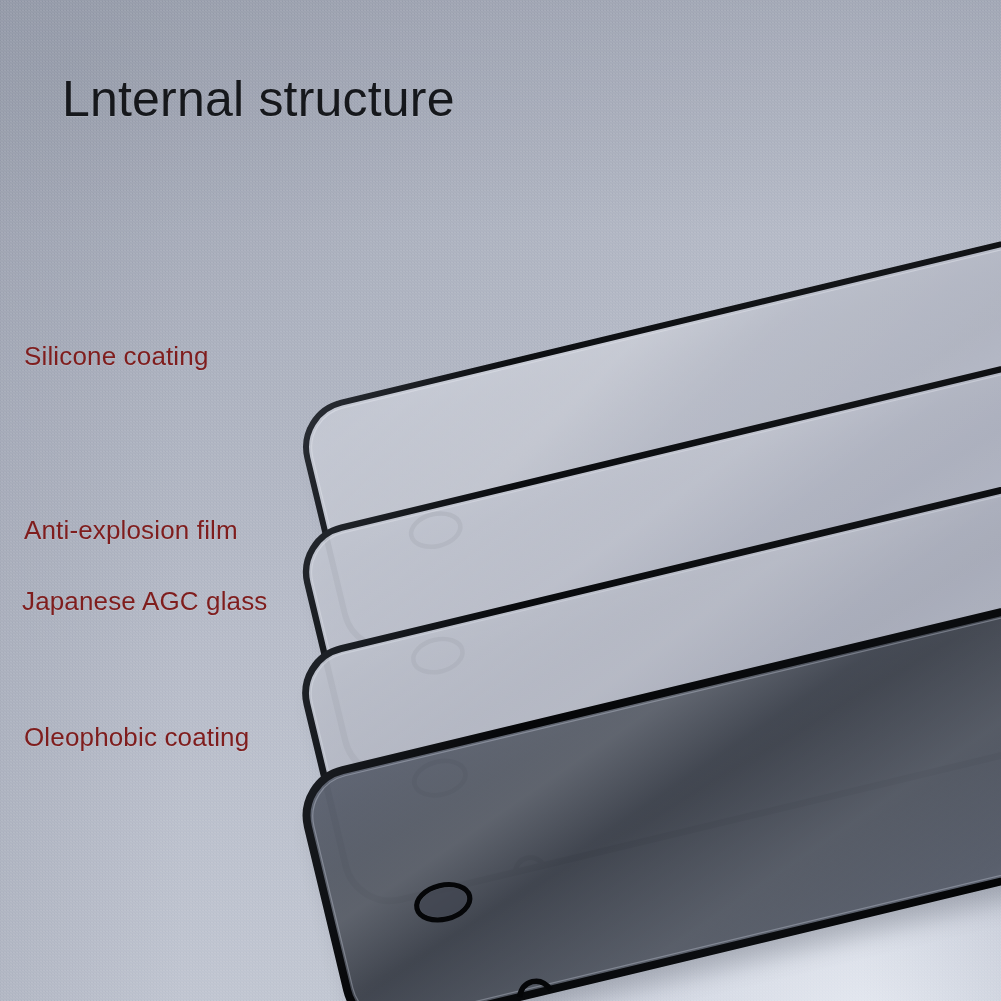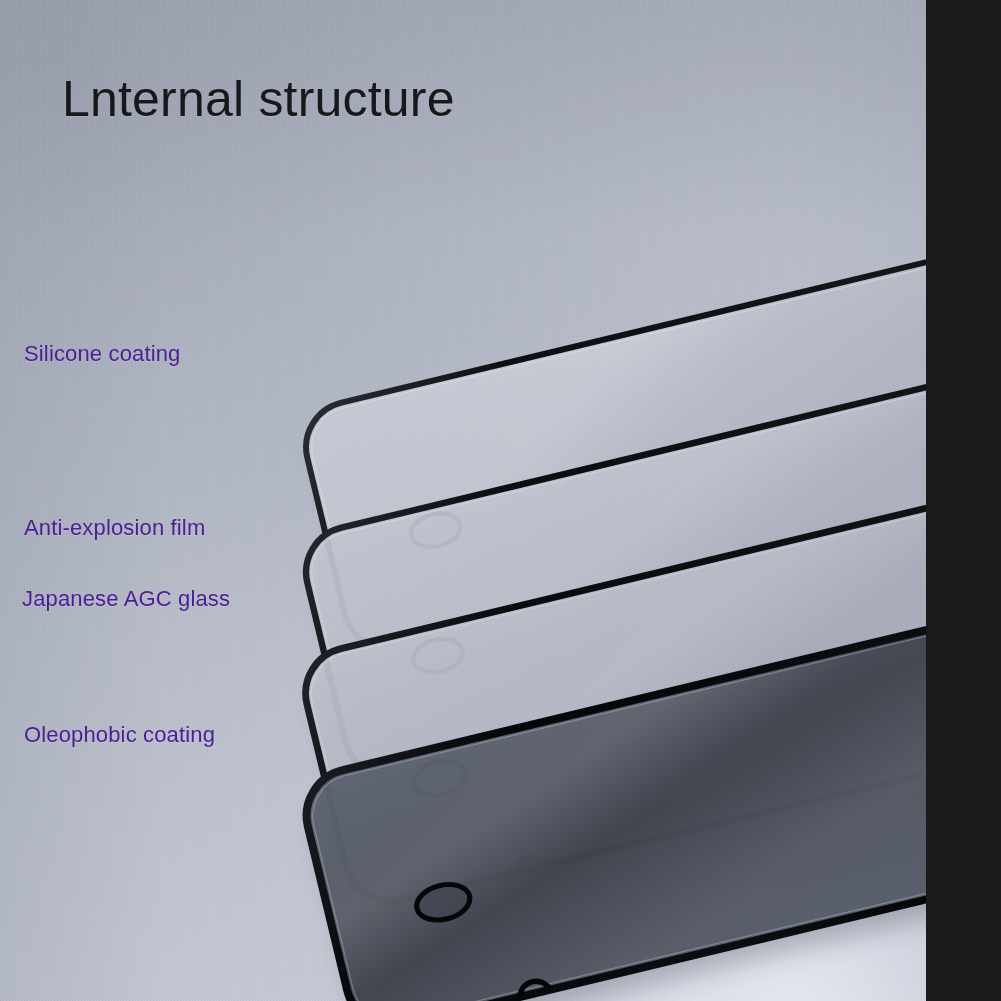--- a/index.html
+++ b/index.html
@@ -8,21 +8,21 @@
     padding: 0;
     background: #1a1a1a;
   }
   body {
     font-family: "Liberation Sans", "DejaVu Sans", sans-serif;
     -webkit-font-smoothing: antialiased;
   }
 
   #scene {
     position: relative;
-    width: 926px;
+    width: 1001px;
     height: 1001px;
     overflow: hidden;
     background: #aeb3c0;
   }
 
   
   .bg-base {
     position: absolute;
     inset: 0;
     background:
@@ -76,25 +76,25 @@
     font-weight: 400;
     letter-spacing: .2px;
     color: #16181c;
     white-space: nowrap;
     text-shadow: 0 1px 1px rgba(255,255,255,0.16);
   }
 
   
   .label {
     position: absolute;
-    font-size: 22px;
+    font-size: 26px;
     line-height: 1;
     font-weight: 400;
     letter-spacing: .15px;
-    color: #4c1d95;
+    color: #7f1d1d;
     white-space: nowrap;
     text-shadow: 0 1px 1px rgba(255,255,255,0.15);
   }
   .label.l1 { left: 24px; top: 343px; }
   .label.l2 { left: 24px; top: 477px; margin-top: 40px; }
   .label.l3 { left: 22px; top: 588px; }
   .label.l4 { left: 24px; top: 724px; }
 
   
   .stack {

